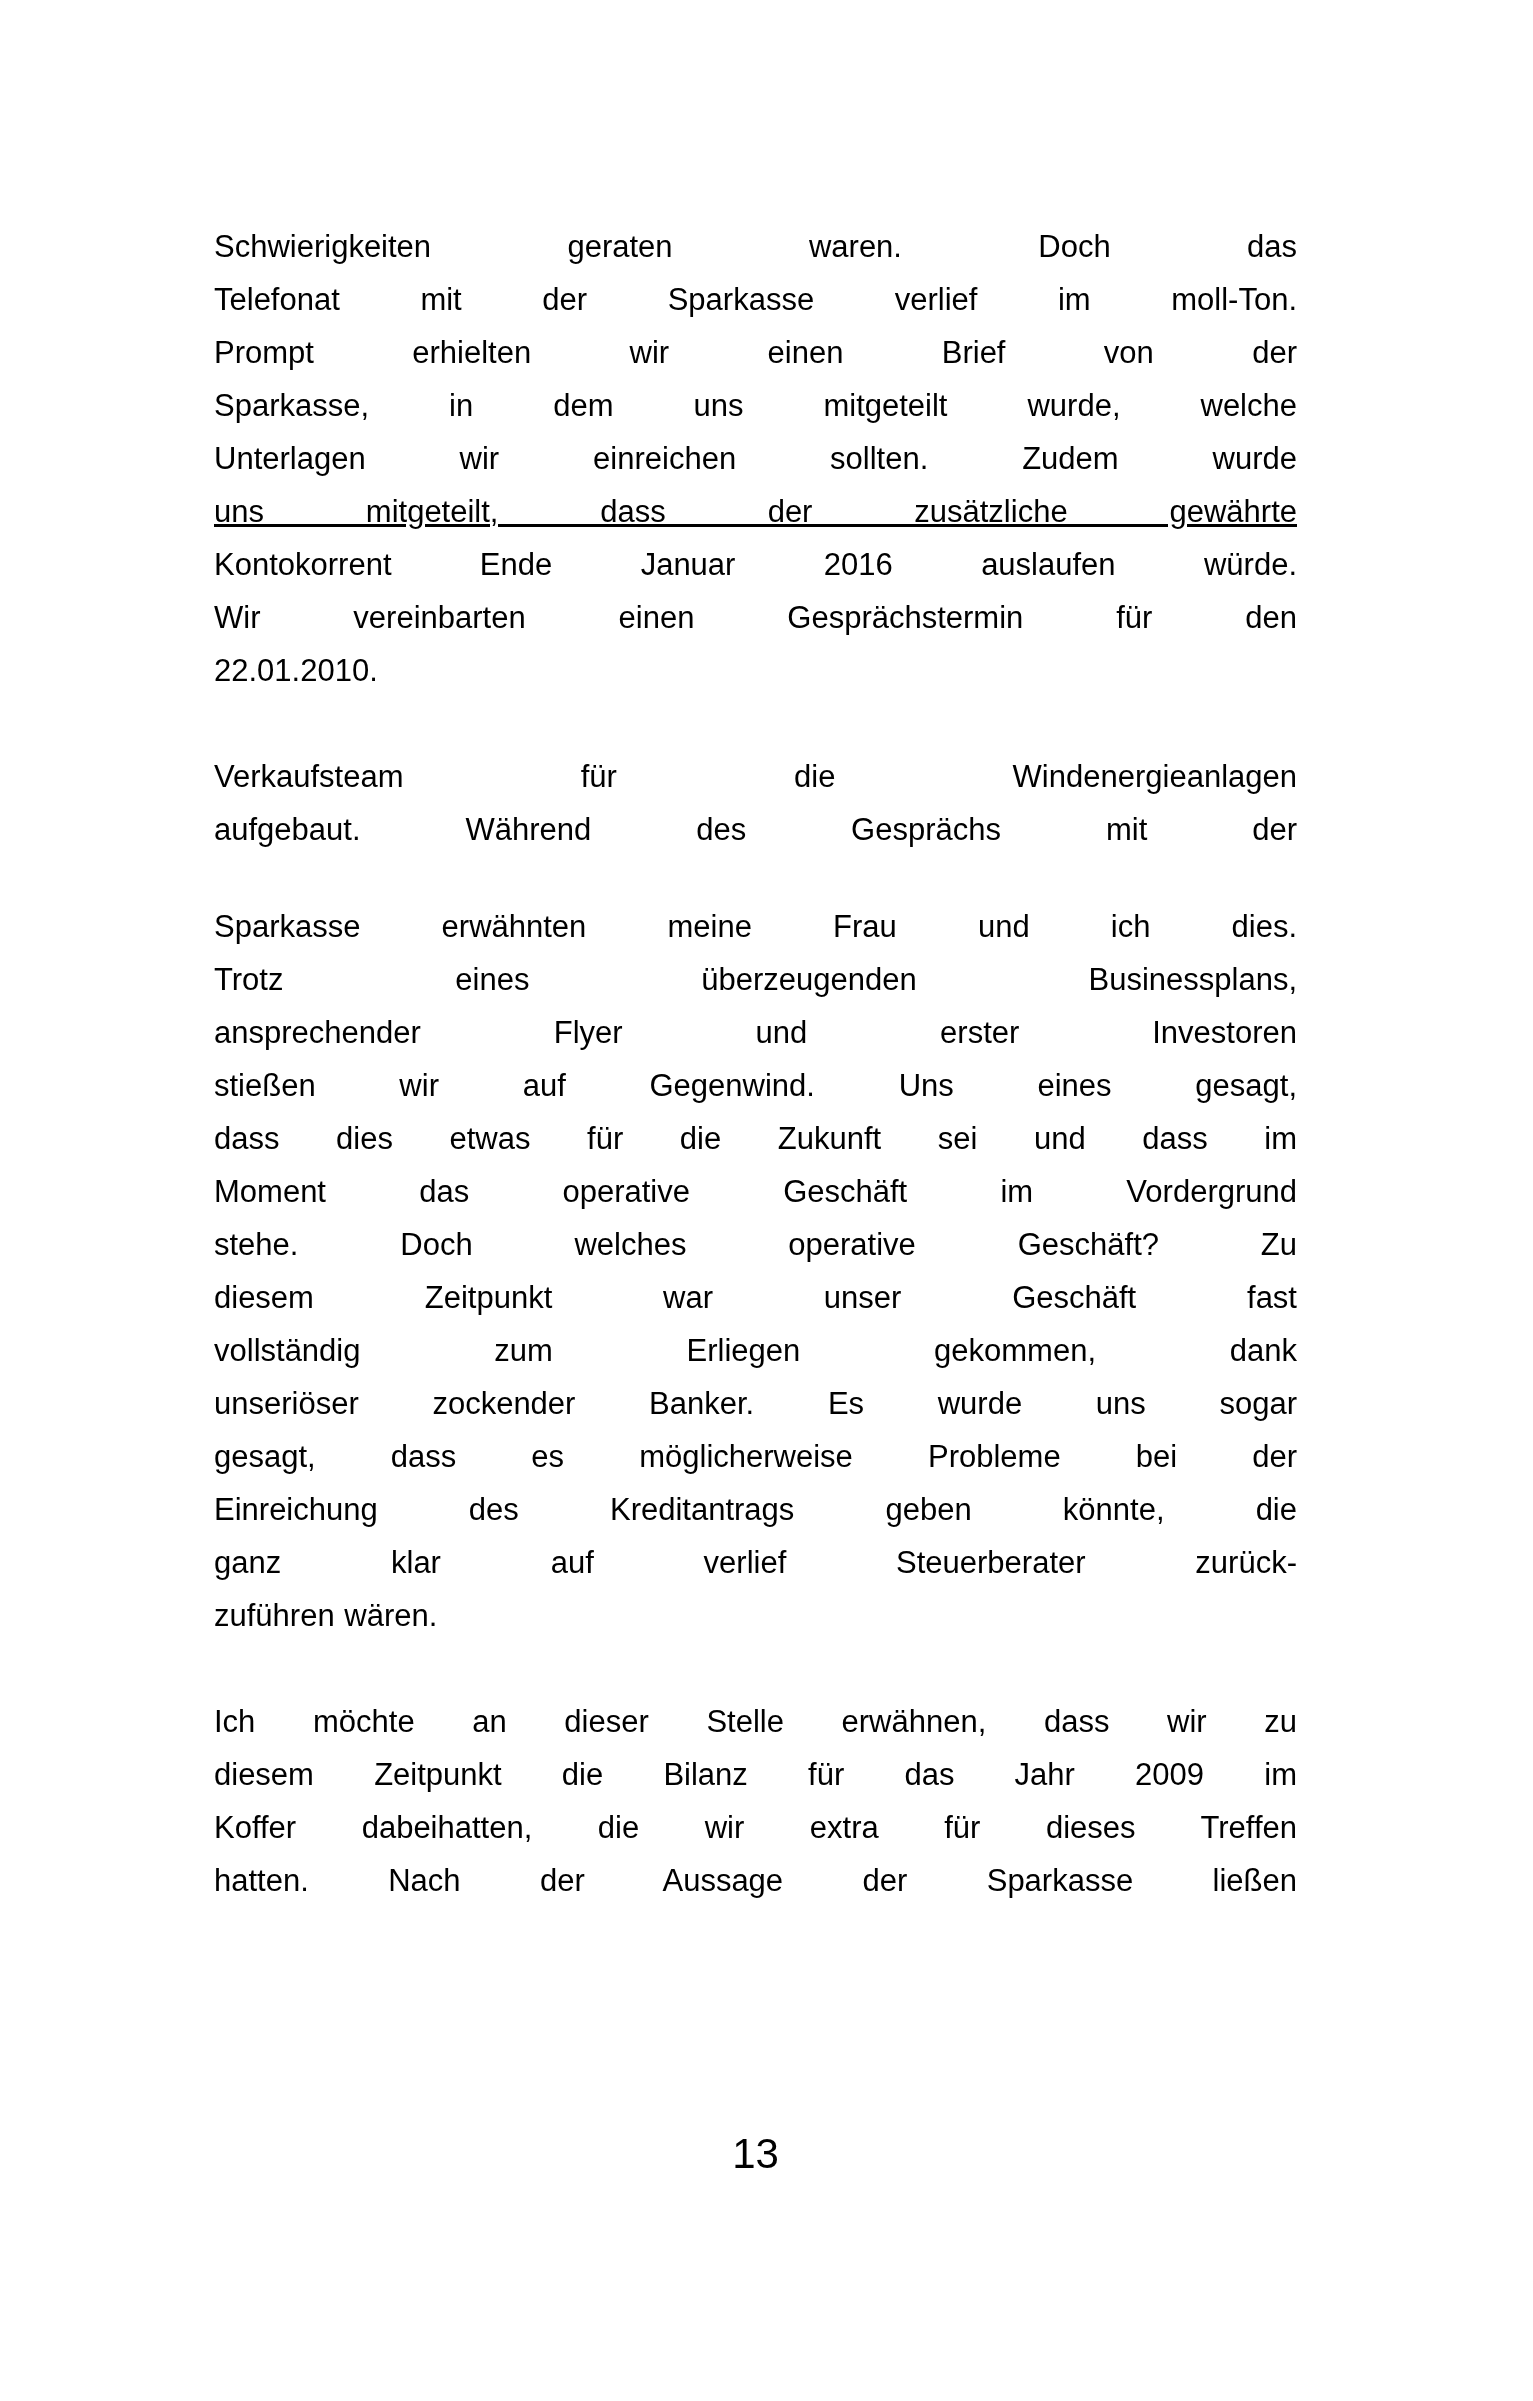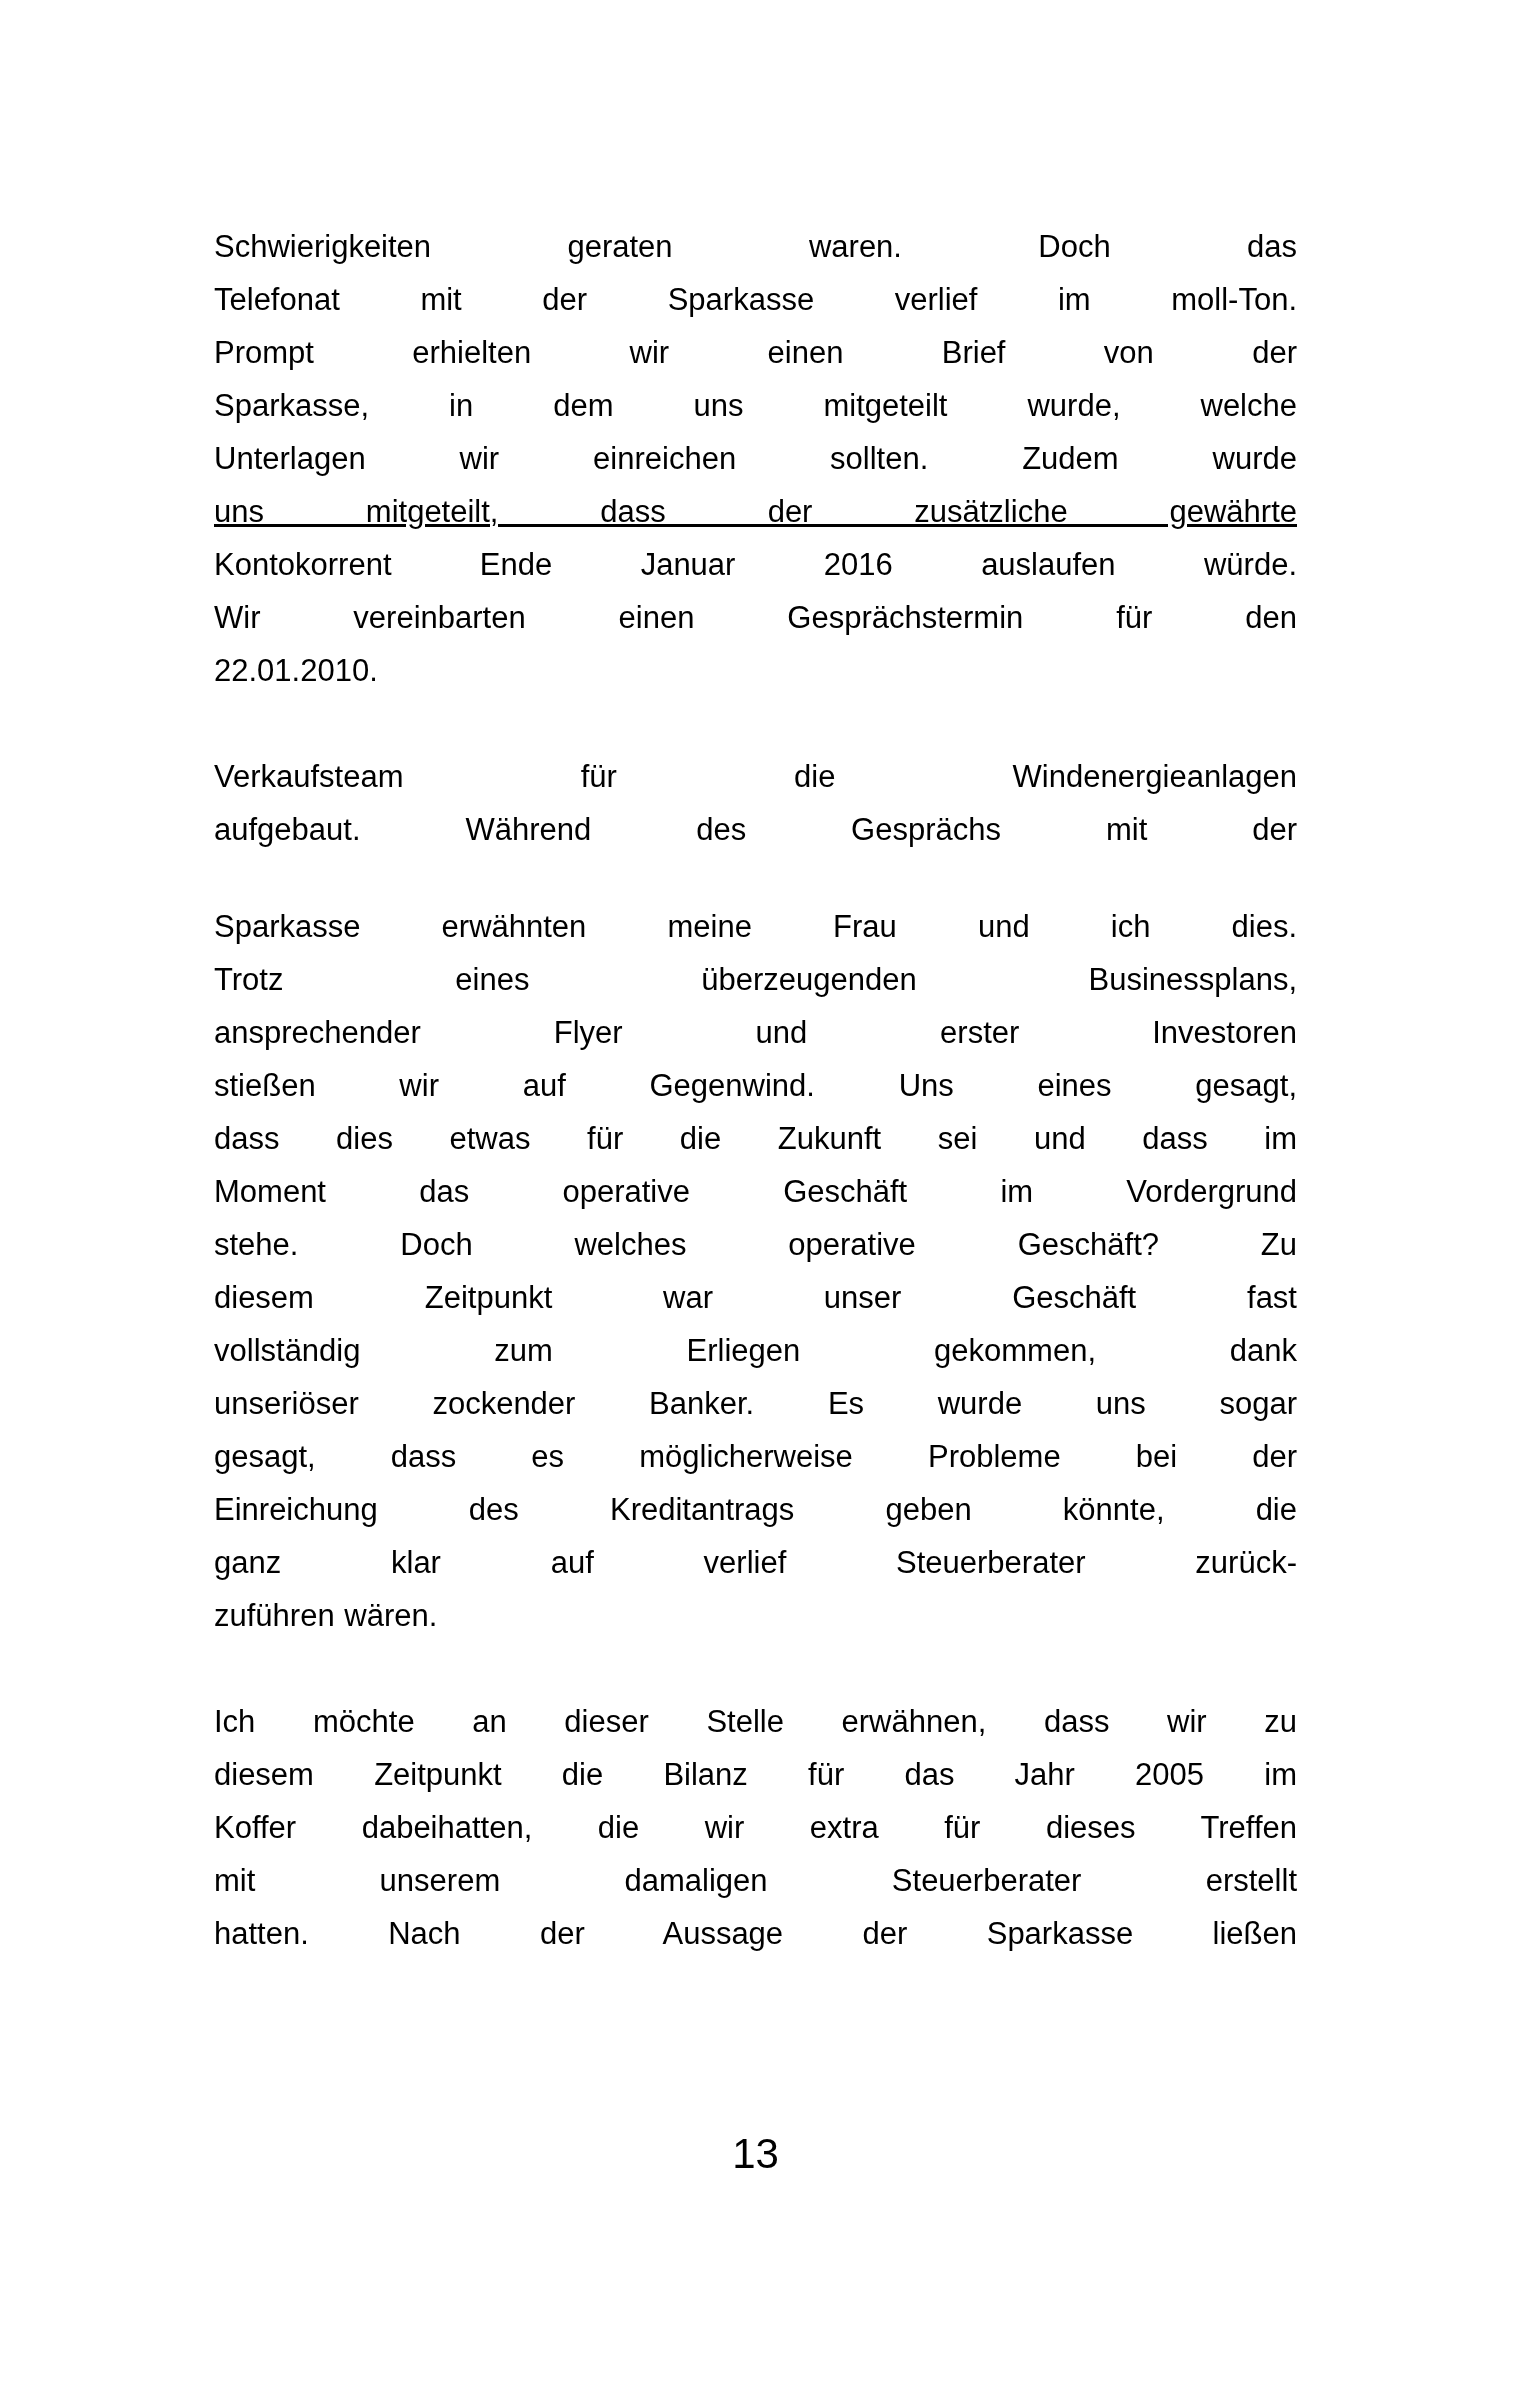--- a/index.html
+++ b/index.html
@@ -81,22 +81,21 @@
     <span class="line j" style="display: block;">vollständig zum Erliegen gekommen, dank</span>
     <span class="line j" style="display: block;">unseriöser zockender Banker. Es wurde uns sogar</span>
     <span class="line j" style="display: block;">gesagt, dass es möglicherweise Probleme bei der</span>
     <span class="line j" style="display: block;">Einreichung des Kreditantrags geben könnte, die</span>
     <span class="line j" style="display: block;">ganz klar auf verlief Steuerberater zurück-</span>
     <span class="line l" style="display: block;">zuführen wären.</span>
   </p>
 
   <p class="para">
     <span class="line j" style="display: block;">Ich möchte an dieser Stelle erwähnen, dass wir zu</span>
-    <span class="line j" style="display: block;">diesem Zeitpunkt die Bilanz für das Jahr 2005 im</span>
+    <span class="line j" style="display: block;">diesem Zeitpunkt die Bilanz für das Jahr 2009 im</span>
     <span class="line j" style="display: block;">Koffer dabeihatten, die wir extra für dieses Treffen</span>
-    <span class="line j" style="display: block;">mit unserem damaligen Steuerberater erstellt</span>
     <span class="line j" style="display: block;">hatten. Nach der Aussage der Sparkasse ließen</span>
   </p>
 
 </div>
 
 <div class="page-number">13</div>
 
 
 </body></html>

